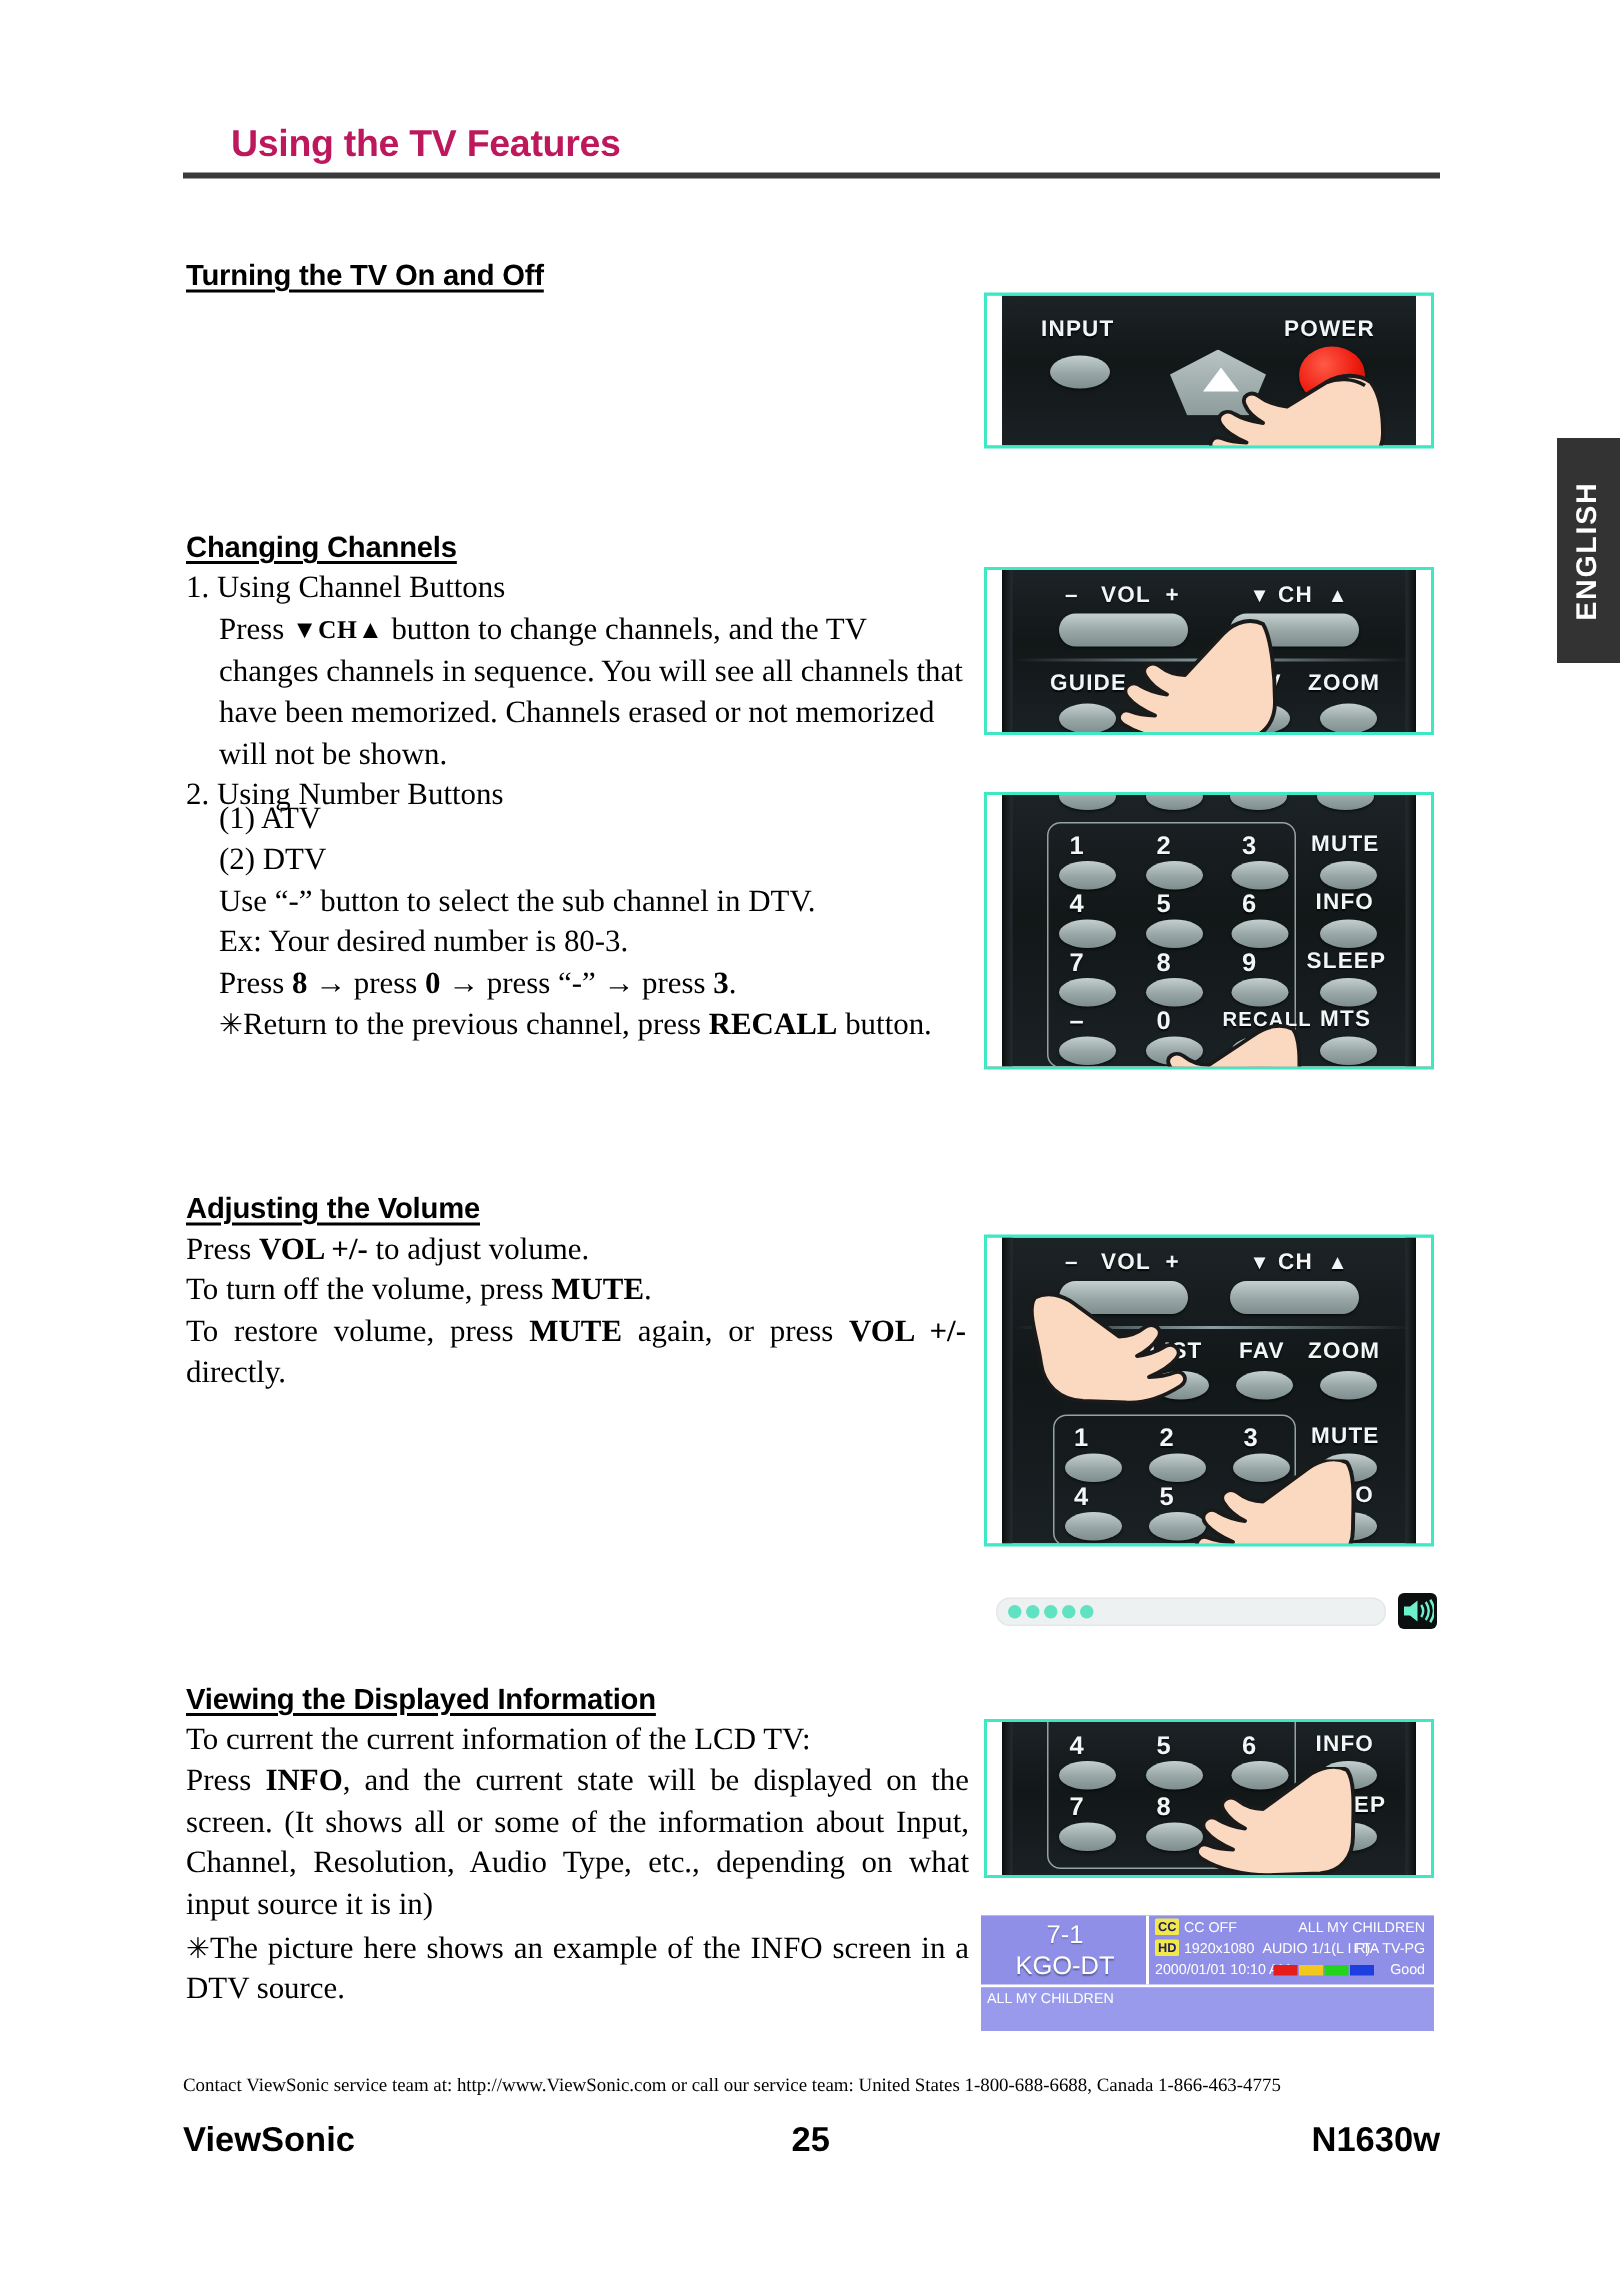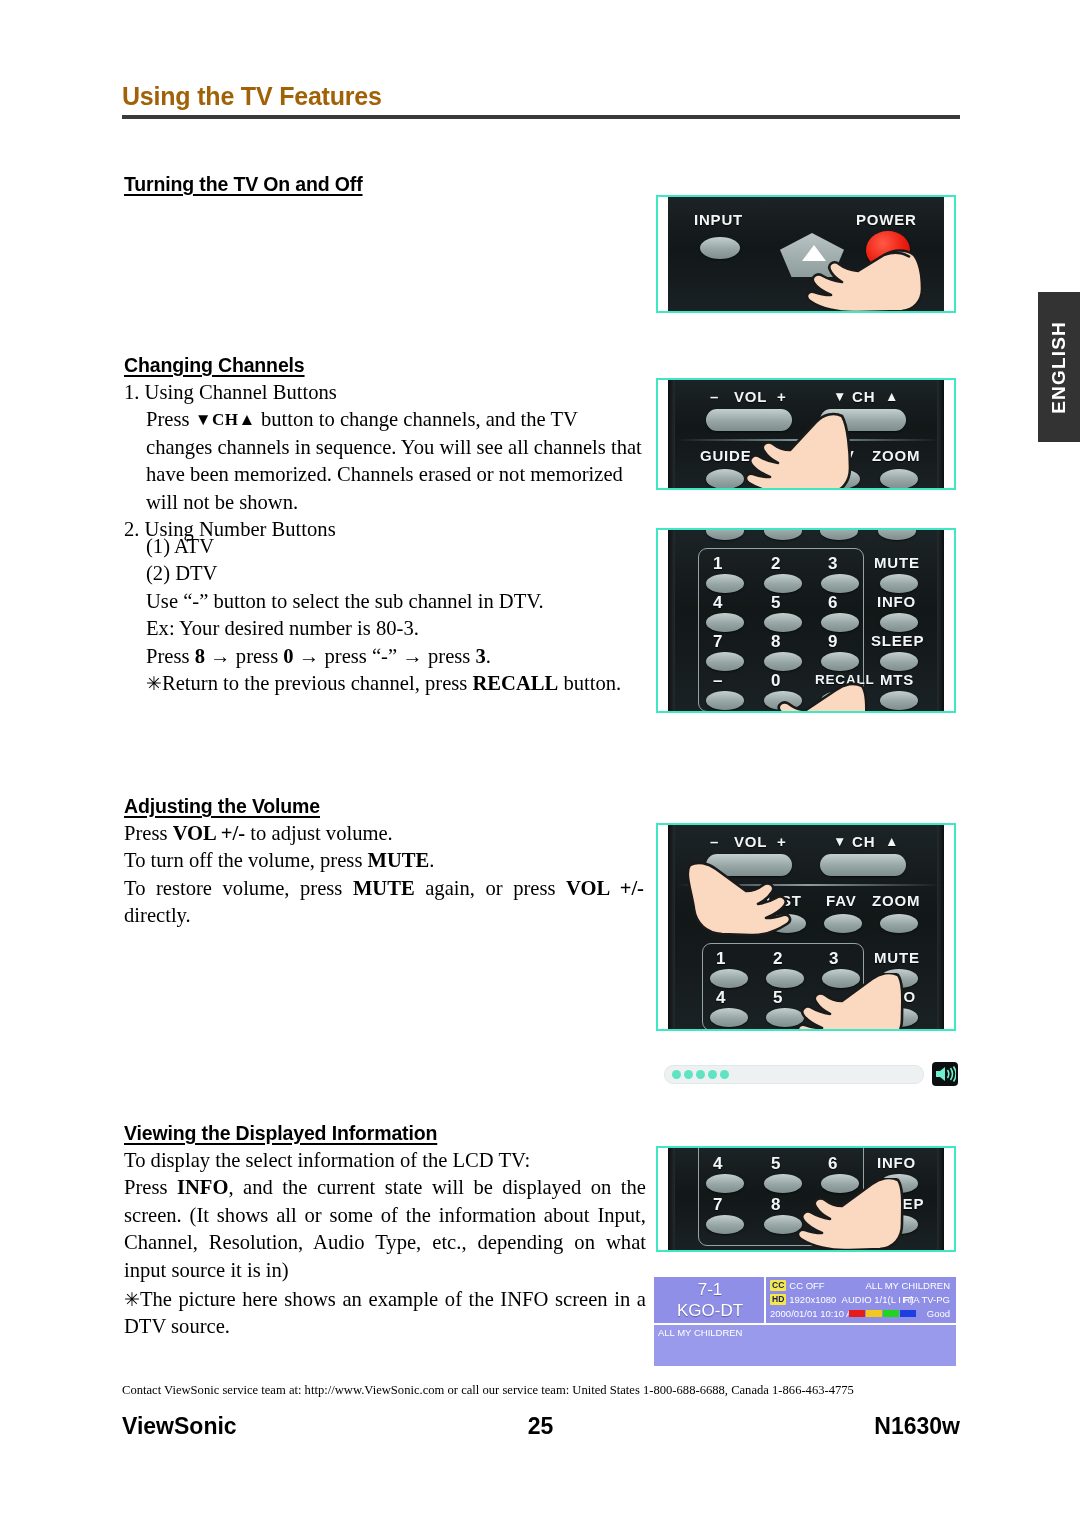--- a/index.html
+++ b/index.html
@@ -34,22 +34,23 @@
     transform: rotate(180deg);
     white-space: nowrap;
   }
 
   
   .hdr-wrap { position: absolute; left: 122px; top: 82px; width: 838px; }
   .hdr-title {
     font-family: "Liberation Sans", sans-serif;
     font-weight: bold;
     font-size: 25px;
-    color: #a16207;
+    color: #be185d;
     letter-spacing: -0.2px;
+    margin-left: 32px;
   }
   .hdr-rule {
     margin-top: 4px;
     border-top: 4px solid #3a3a3a;
     width: 838px;
   }
 
   
   .op-title {
     position: absolute; left: 124px; top: 125px;
@@ -310,26 +311,26 @@
 
   <div class="body-txt" style="left:124px; top:820px; width:520px;">
     <p><span>Press </span><span class="b">VOL +/-</span><span> to adjust volume.</span></p>
     <p><span>To turn off the volume, press </span><span class="b">MUTE</span><span>.</span></p>
     <p class="just"><span>To restore volume, press </span><span class="b">MUTE</span><span> again, or press </span><span class="b">VOL +/-</span><span> directly.</span></p>
   </div>
 
   <div class="sec-head" style="left:124px; top:1122px;">Viewing the Displayed Information</div>
 
   <div class="body-txt" style="left:124px; top:1147px; width:522px;">
-    <p>To display the select information of the LCD TV:</p>
+    <p>To current the current information of the LCD TV:</p>
     <p class="just"><span>Press </span><span class="b">INFO</span><span>, and the current state will be displayed on the screen. (It shows all or some of the information about Input, Channel, Resolution, Audio Type, etc., depending on what input source it is in)</span></p>
     <p class="just" style="margin-top:2px;"><span class="star">✳</span><span>The picture here shows an example of the INFO screen in a DTV source.</span></p>
   </div>
 
-  <div class="panel" style="left:656px; top:195px; width:300px; height:118px;">
+  <div class="panel" style="left:656px; top:195px; width:300px; height:104px;">
     <div class="remote-bg"></div>
     <div class="gutter-l"></div>
     <div class="gutter-r"></div>
 
     <div class="btn-lbl" style="left:36px; top:14px;">INPUT</div>
     <div class="key" style="left:42px; top:40px; width:40px; height:22px;"></div>
 
     <div class="pent" style="left:122px; top:36px; width:64px; height:44px;"></div>
     <div class="pent-ar" style="left:144px; top:48px;"></div>
 
@@ -555,21 +556,21 @@
     <div class="hand" style="left:136px; top:30px;">
       <svg width="118" height="78" viewBox="0 0 118 78">
         <path d="M104 2 C96 -2, 86 0, 78 6 L48 28 C42 28, 36 26, 31 22 C25 18, 18 23, 22 29 C25 34, 30 38, 36 41
                  C29 40, 23 38, 18 35 C12 31, 5 37, 10 43 C14 48, 21 52, 28 55
                  C22 55, 16 54, 11 52 C5 50, 1 57, 7 61 C18 68, 36 73, 56 72 L86 71 C100 70, 108 60, 108 46
                  C108 32, 110 10, 104 2 Z" fill="#fbd9c1" stroke="#1a1a1a" stroke-width="2.6" stroke-linejoin="round"></path>
       </svg>
     </div>
   </div>
 
-  <div class="osd" style="left:654px; top:1277px; width:302px; height:89px;">
+  <div class="osd" style="left:654px; top:1277px; width:302px; height:77px;">
     <div class="osd-top">
       <div class="osd-ch">
         <div>7-1</div>
         <div>KGO-DT</div>
       </div>
       <div class="osd-sep"></div>
       <div class="osd-rows">
         <div class="osd-row">
           <span class="left">
             <span class="tagbox">CC</span><span>CC OFF</span>

